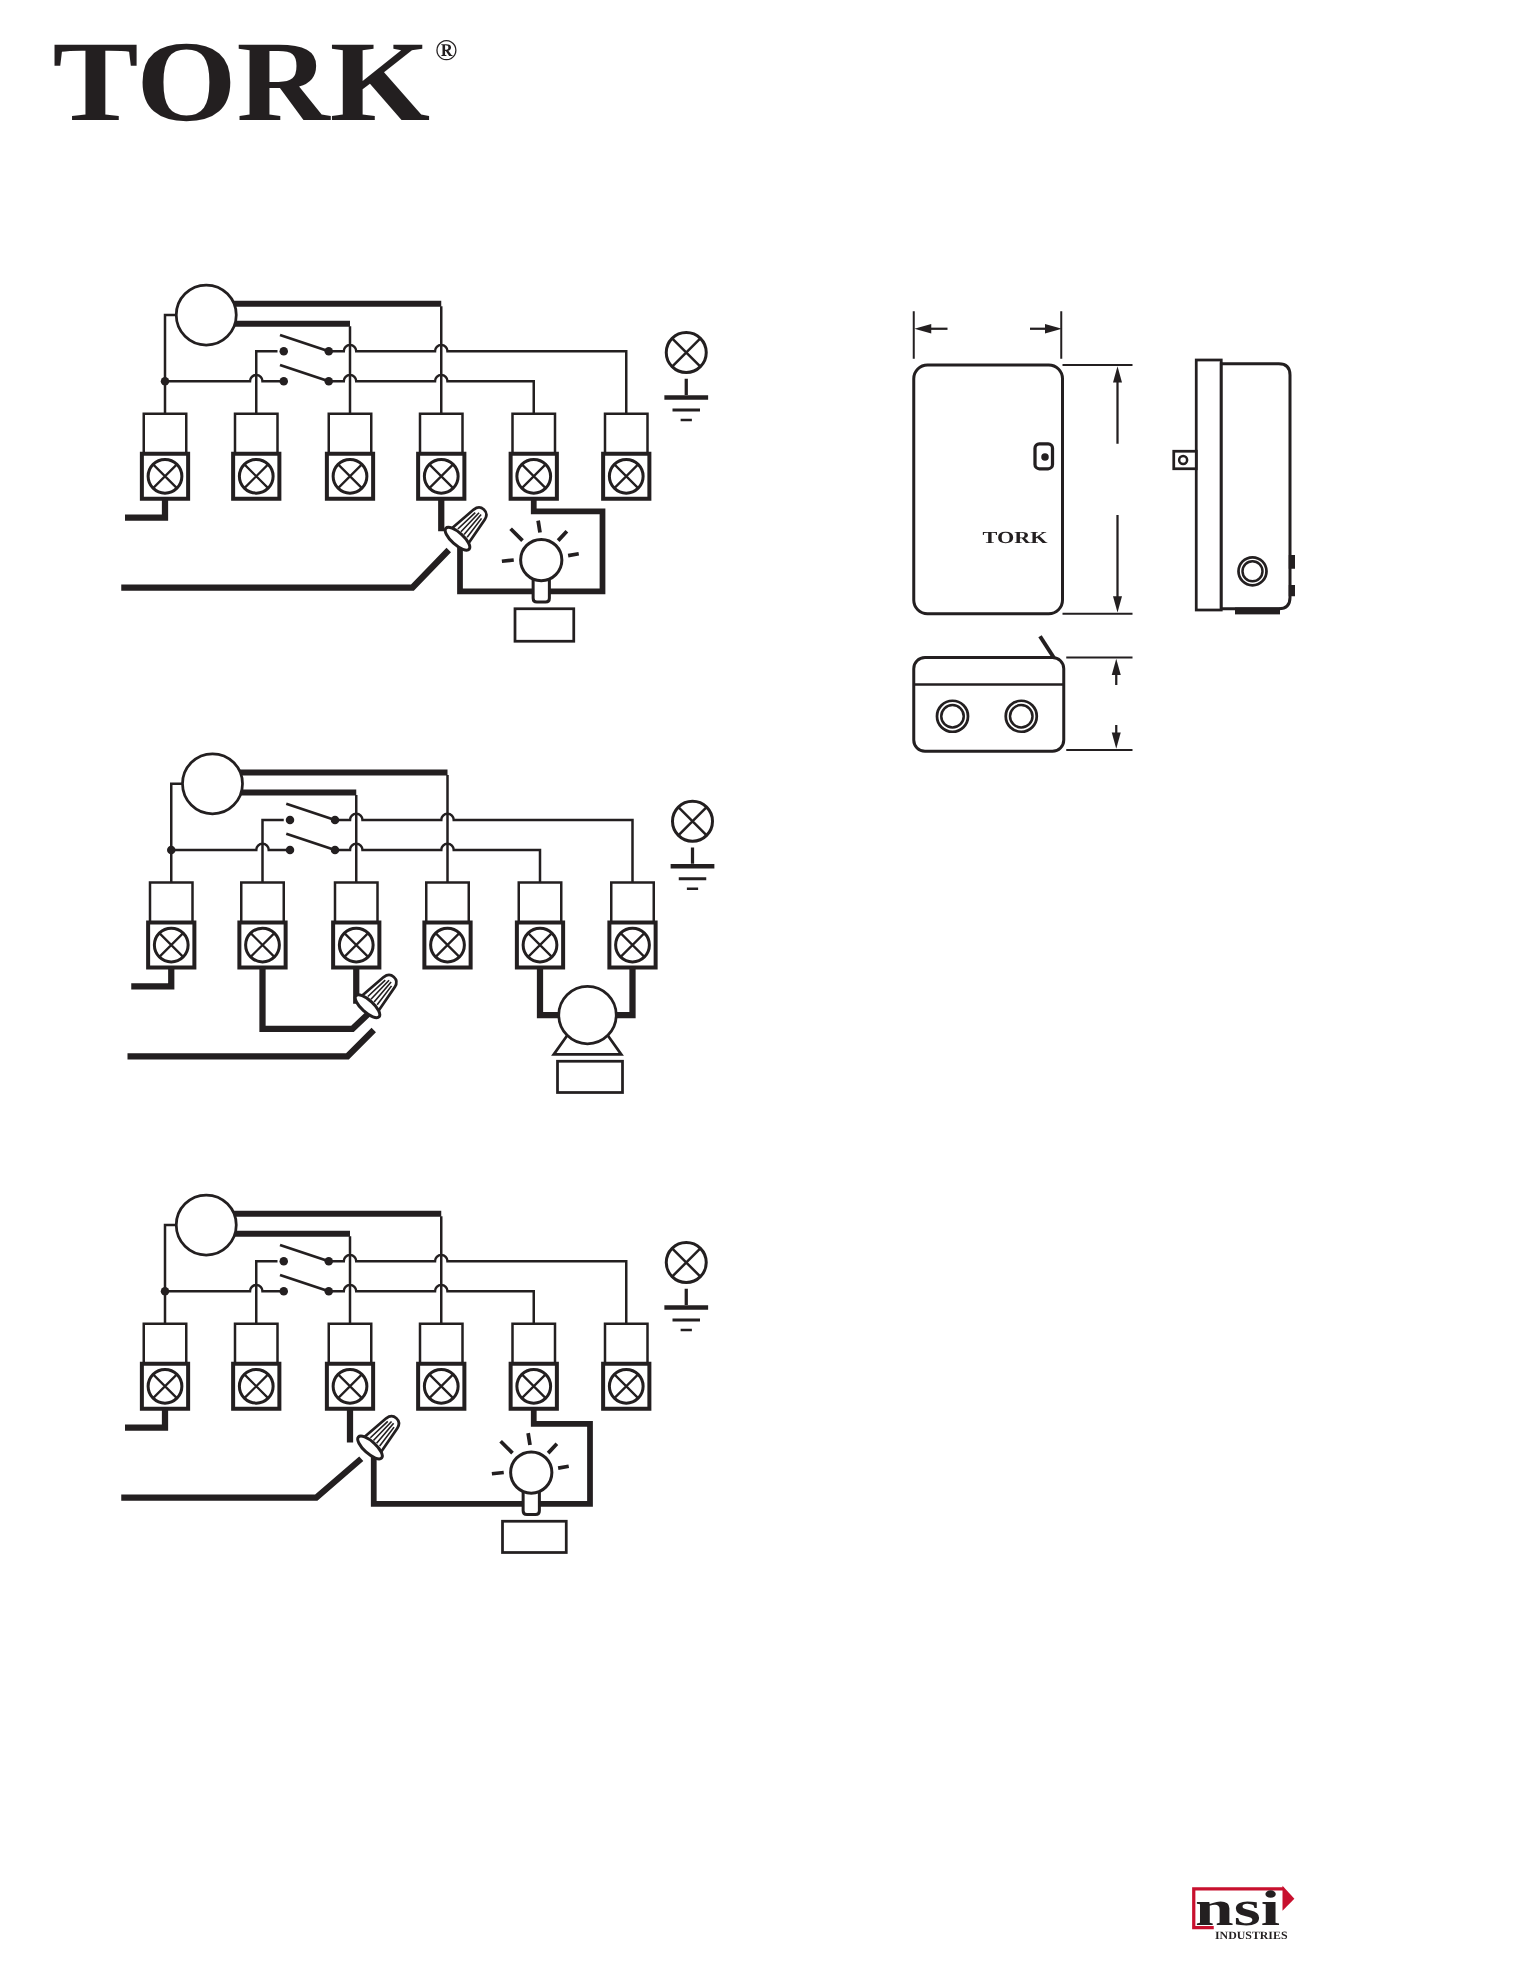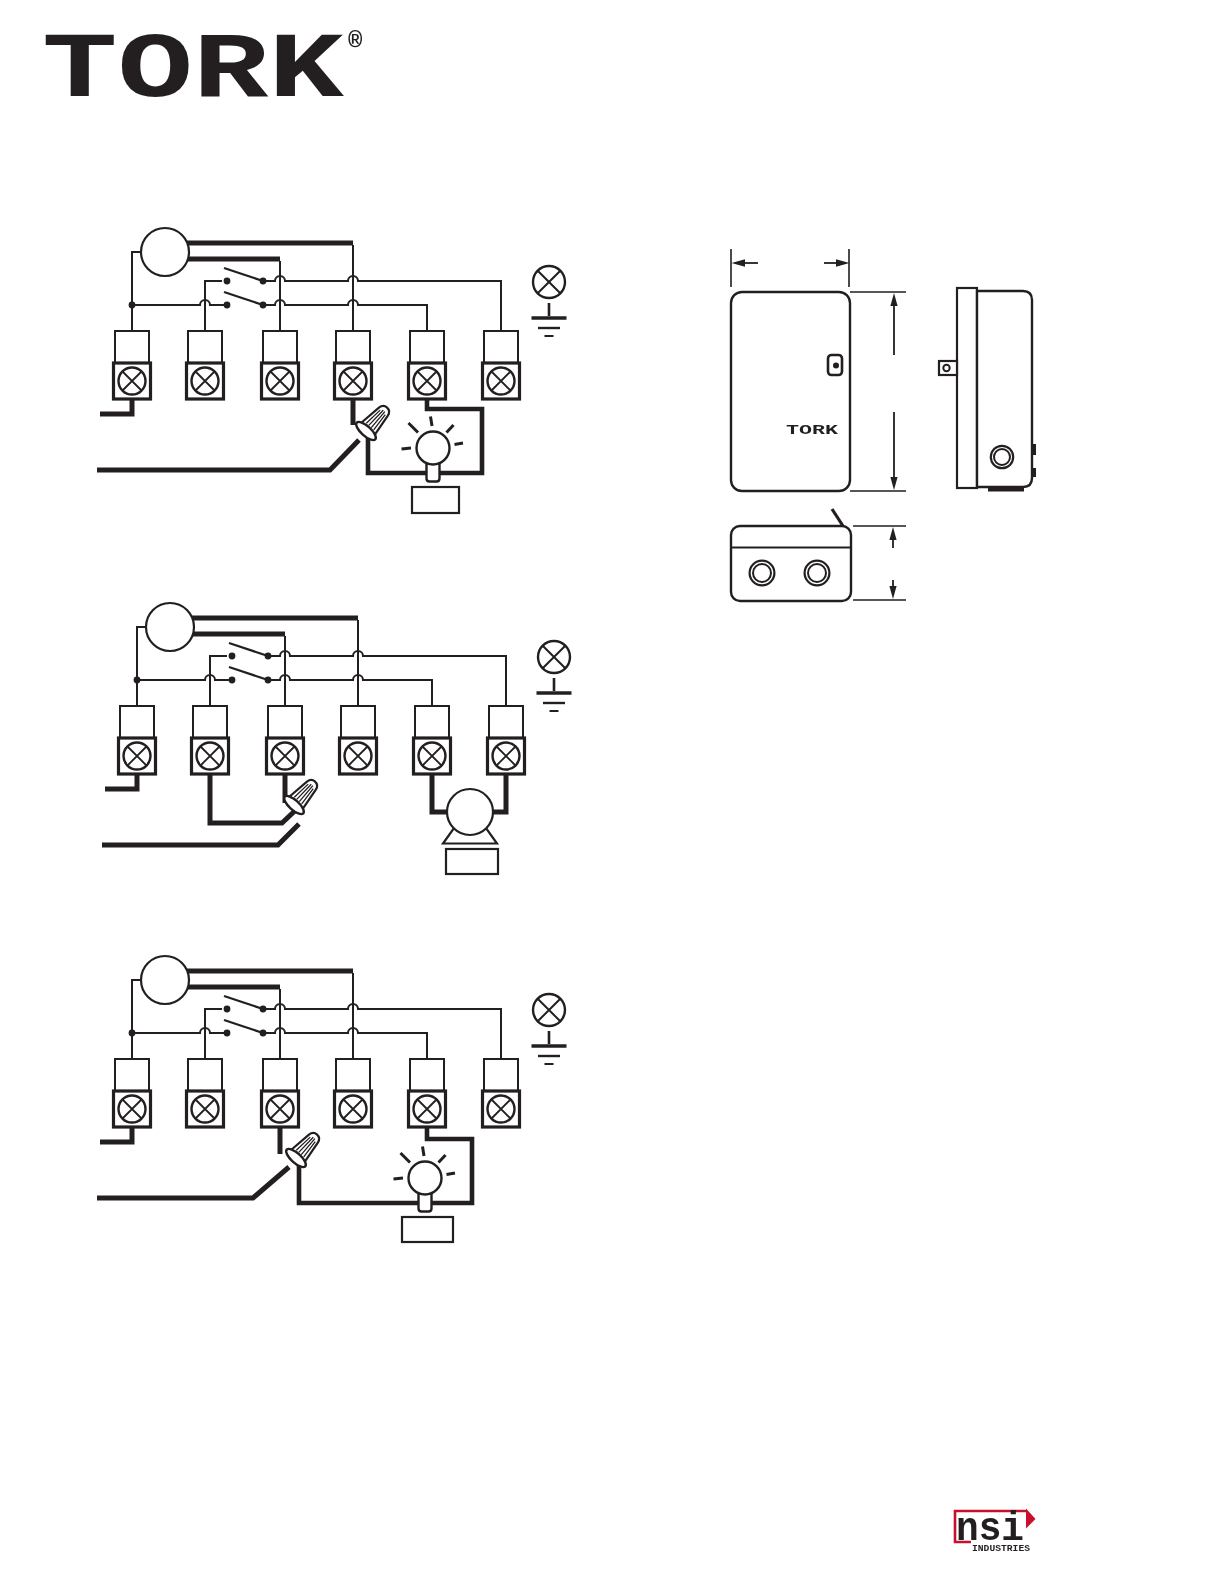--- a/index.html
+++ b/index.html
@@ -1,18 +1,18 @@
 <!DOCTYPE html>
 <html><head>
 <meta charset="utf-8">
 <style>
   html,body{margin:0;padding:0;background:#e8e8e8;}
   .page{
     width:1224px;height:1584px;background:#ffffff;position:relative;
-    margin:0 auto;font-family:Liberation Mono, monospace;overflow:hidden;
+    margin:0 auto;font-family:Liberation Serif, serif;overflow:hidden;
   }
   svg{display:block}
   text{fill:#231f20}
 </style>
 </head>
 <body>
 
 <div class="page">
 <svg width="1224" height="1584" viewBox="0 0 1224 1584" xmlns="http://www.w3.org/2000/svg" xmlns:xlink="http://www.w3.org/1999/xlink">
 

